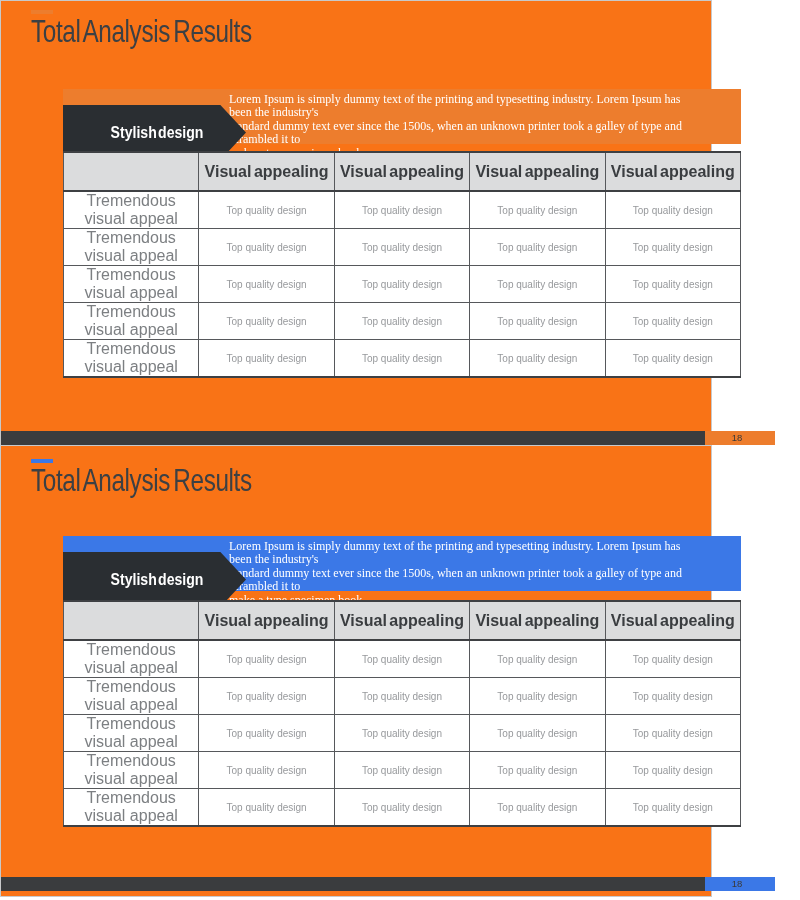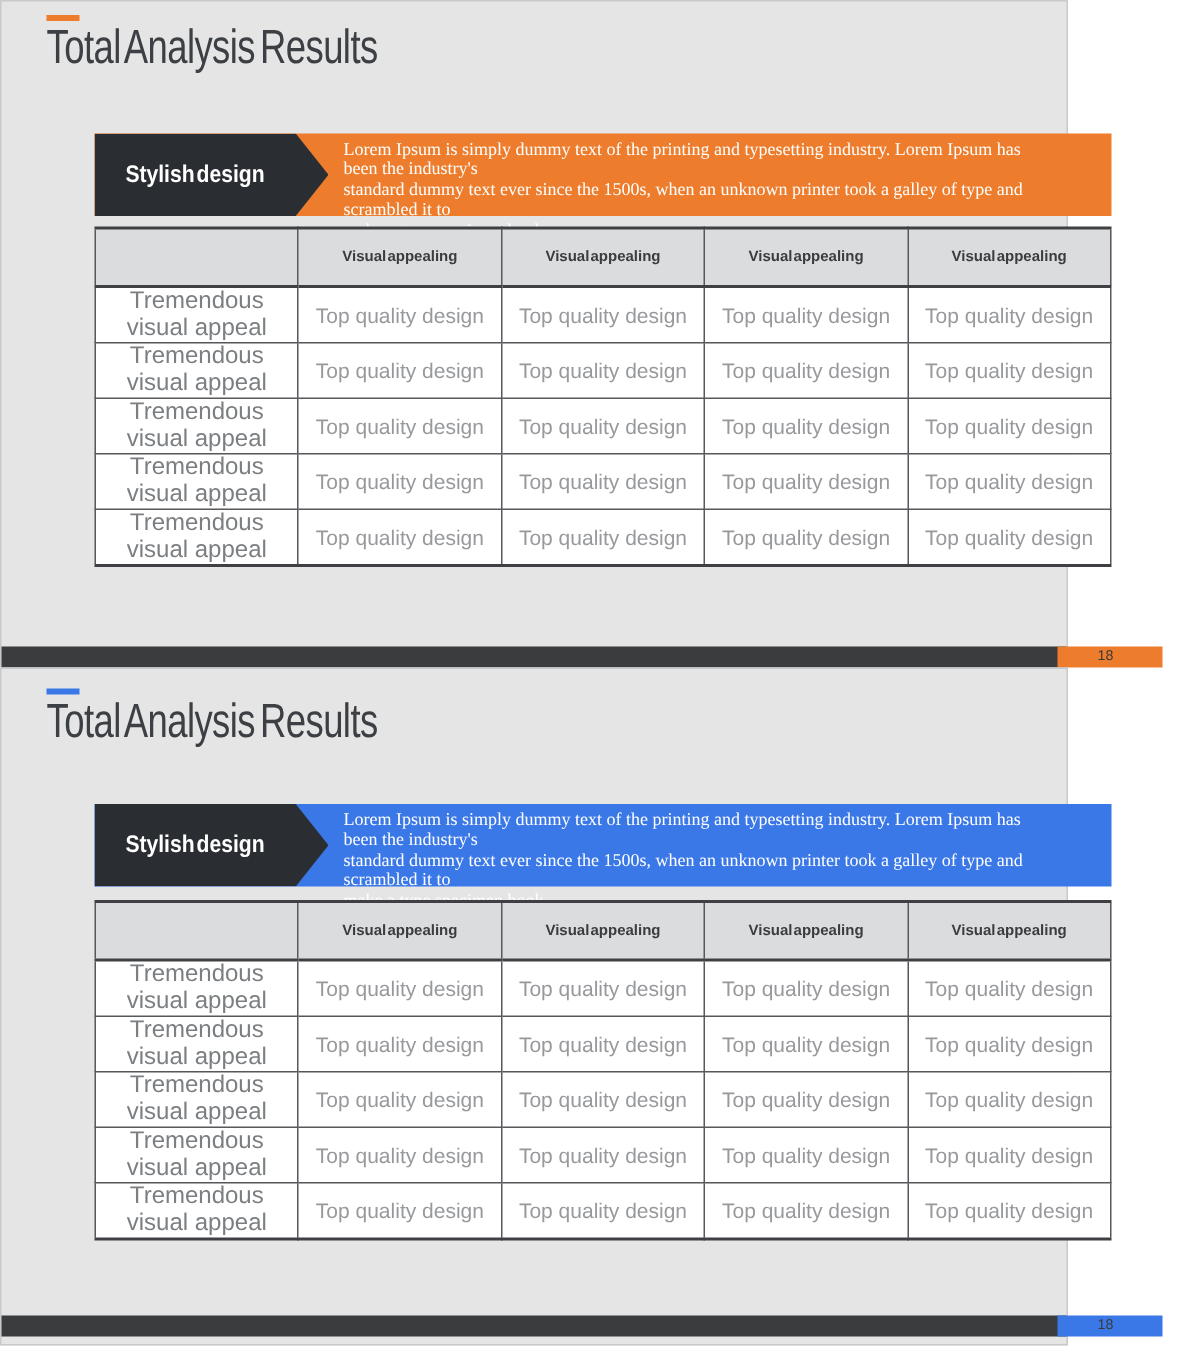--- a/index.html
+++ b/index.html
@@ -7,21 +7,21 @@
     width: 800px; height: 900px;
     background: #ffffff;
     font-family: "Liberation Sans", sans-serif;
     overflow: hidden;
   }
   .slide {
     position: relative;
     width: 712px;
     box-sizing: border-box;
     border: 1px solid #c8c9ca;
-    background: #e5e5e5;
+    background: #f97316;
   }
   .slide--1 { height: 446px; }
   .slide--2 { height: 452px; margin-top: -1px; }
 
   
   .dash {
     position: absolute;
     left: 30px; top: 9px;
     width: 22px; height: 4px;
   }
@@ -57,25 +57,26 @@
     width: 470px;
     margin: 0;
     font-size: 12px;
     line-height: 13.4px;
     color: #ffffff;
     white-space: pre-line;
     font-family: Liberation Serif, serif;
   }
   .arrow {
     position: absolute;
-    left: 0; top: 0;
+    left: 0; top: 16px;
     width: 156px; height: 55px;
     background: #2a2e32;
     -webkit-clip-path: polygon(0 0, 86% 0, 100% 50%, 86% 100%, 0 100%);
     clip-path: polygon(0 0, 86% 0, 100% 50%, 86% 100%, 0 100%);
+    padding-left: 27px;
   }
   .arrow-label {
     display: block;
     width: 134px;
     text-align: center;
     line-height: 55px;
     font-size: 16px;
     font-weight: 600;
     word-spacing: -3px;
     color: #ffffff;
@@ -96,29 +97,29 @@
   .slide--2 .grid { top: 154px; }
   .grid th, .grid td {
     border: 1px solid #56585b;
     padding: 0;
     text-align: center;
     vertical-align: middle;
   }
   .grid thead th {
     height: 37px;
     background: #dbdcdd;
-    font-size: 10px;
+    font-size: 16px;
     font-weight: bold;
     word-spacing: -2px;
     color: #3a3d40;
     border-bottom: 2px solid #3e4043;
   }
   .grid tbody td { height: 36px; background: #ffffff; }
   .grid tbody td.row-label { font-size: 16px; color: #7c7f82; }
-  .grid tbody td.cell { font-size: 14px; color: #97999c; }
+  .grid tbody td.cell { font-size: 10px; color: #97999c; }
 
   
   .bar {
     position: absolute;
     left: 0; right: 0;
     top: 430px; height: 14px;
     background: #3a3c3e;
   }
   .slide--2 .bar { top: 431px; }
   .tab {

